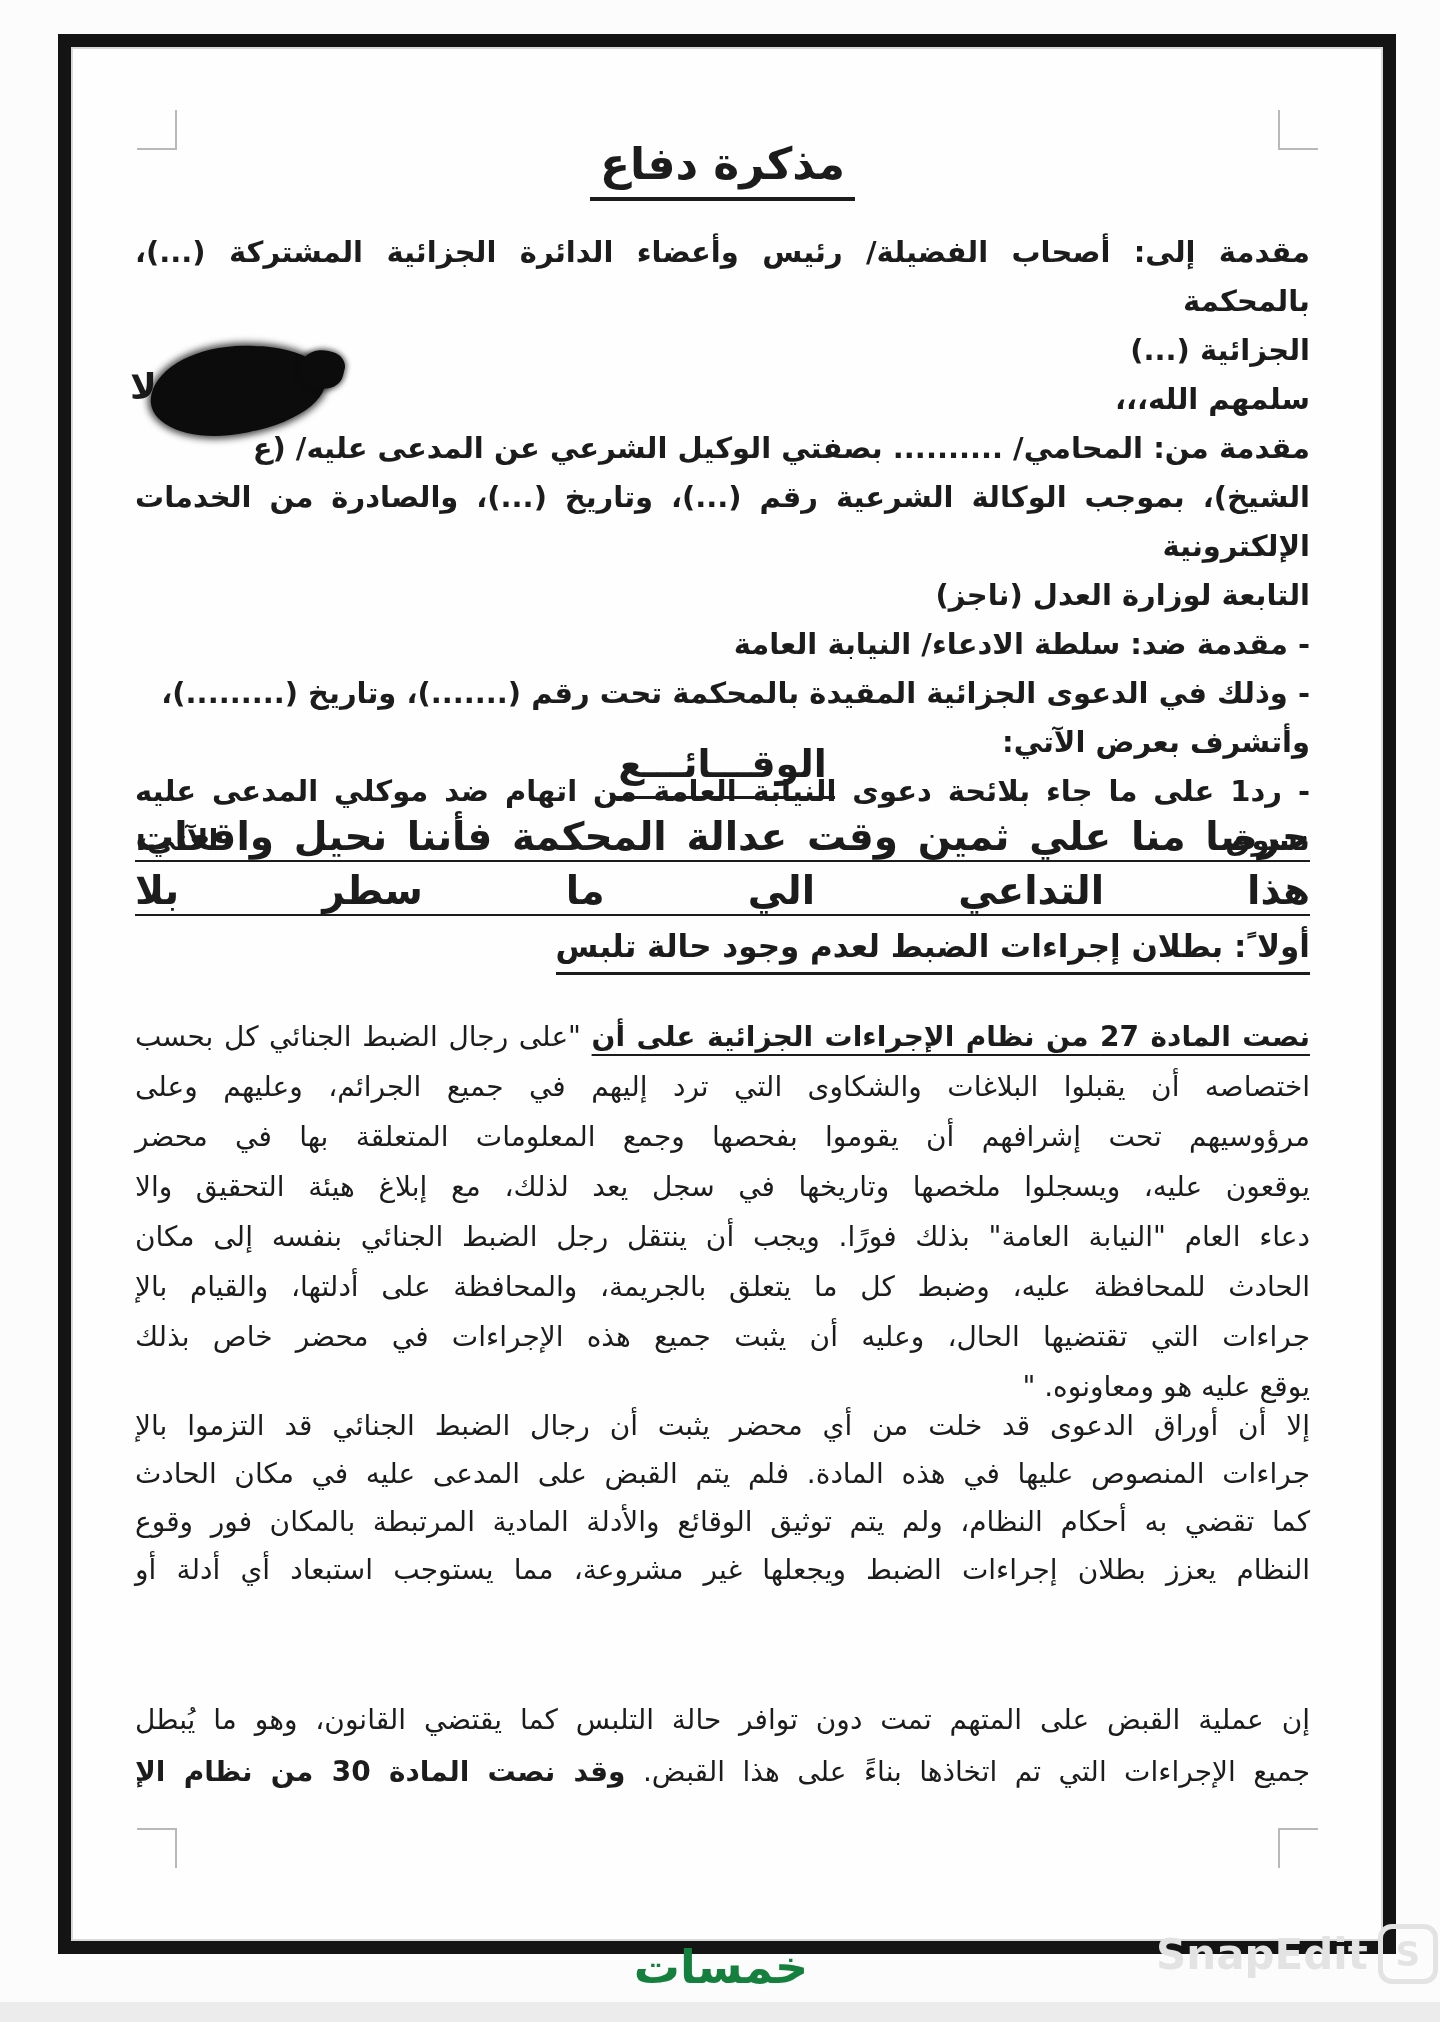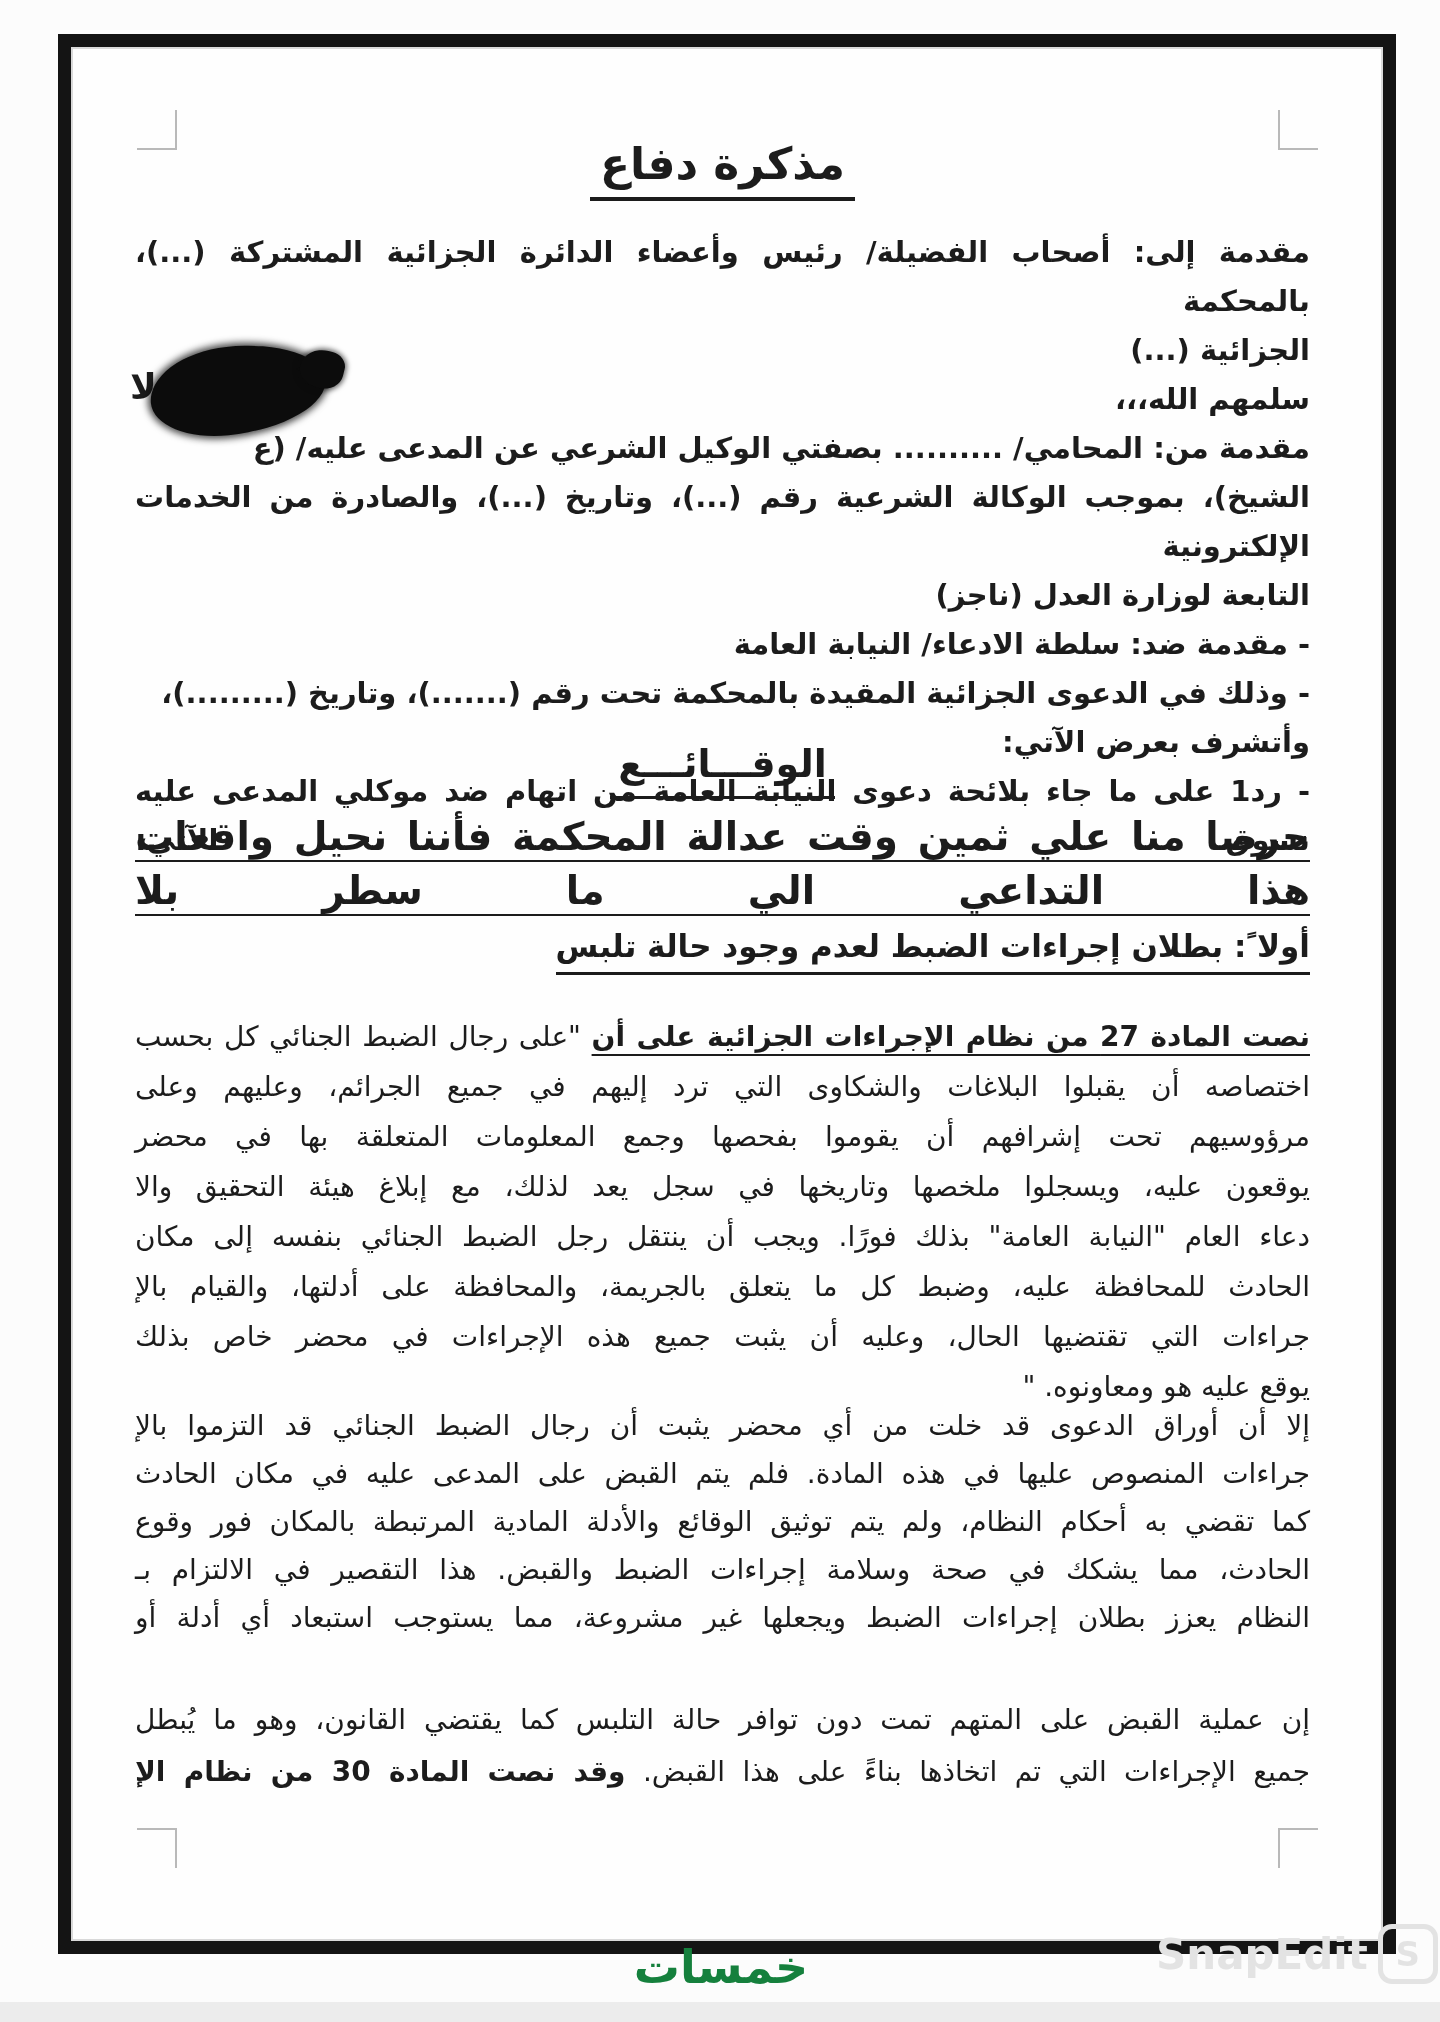--- a/index.html
+++ b/index.html
@@ -116,21 +116,20 @@
     <div class="wline j">دعاء العام "النيابة العامة" بذلك فورًا. ويجب أن ينتقل رجل الضبط الجنائي بنفسه إلى مكان</div>
     <div class="wline j">الحادث للمحافظة عليه، وضبط كل ما يتعلق بالجريمة، والمحافظة على أدلتها، والقيام بالإ</div>
     <div class="wline j">جراءات التي تقتضيها الحال، وعليه أن يثبت جميع هذه الإجراءات في محضر خاص بذلك</div>
     <div class="wline">يوقع عليه هو ومعاونوه. "</div>
   </div>
 
   <div class="col arg">
     <div class="wline j">إلا أن أوراق الدعوى قد خلت من أي محضر يثبت أن رجال الضبط الجنائي قد التزموا بالإ</div>
     <div class="wline j">جراءات المنصوص عليها في هذه المادة. فلم يتم القبض على المدعى عليه في مكان الحادث</div>
     <div class="wline j">كما تقضي به أحكام النظام، ولم يتم توثيق الوقائع والأدلة المادية المرتبطة بالمكان فور وقوع</div>
-    <div class="wline j">الحادث، مما يشكك في صحة وسلامة إجراءات الضبط والقبض. هذا التقصير في الالتزام بـ</div>
     <div class="wline j">النظام يعزز بطلان إجراءات الضبط ويجعلها غير مشروعة، مما يستوجب استبعاد أي أدلة أو</div>
   </div>
 
   <div class="col concl">
     <div class="wline j">إن عملية القبض على المتهم تمت دون توافر حالة التلبس كما يقتضي القانون، وهو ما يُبطل</div>
     <div class="wline j">
       <span>جميع الإجراءات التي تم اتخاذها بناءً على هذا القبض. </span><span class="b30">وقد نصت المادة 30 من نظام الإ</span>
     </div>
   </div>
 

